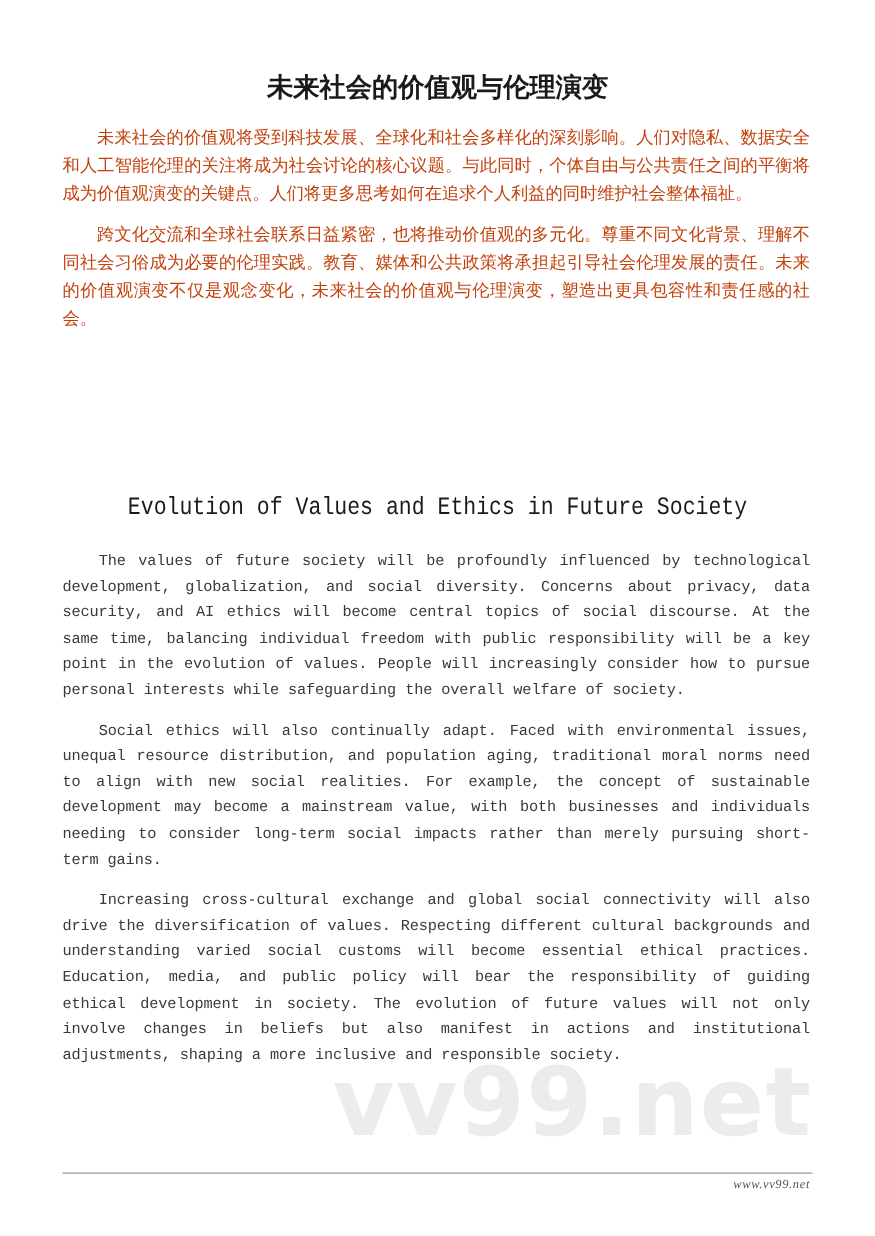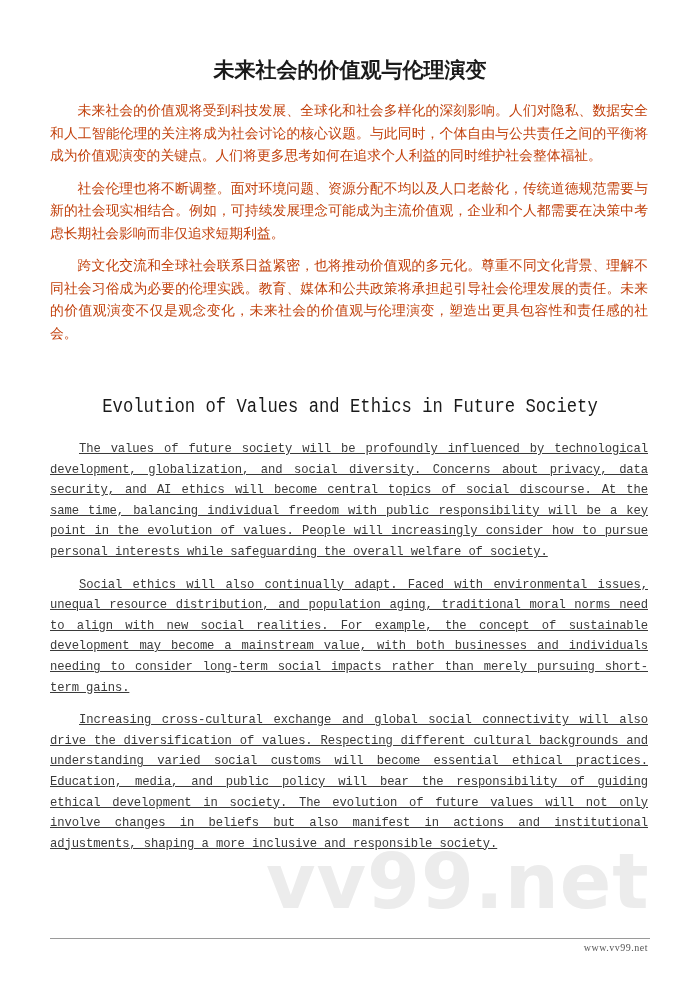--- a/index.html
+++ b/index.html
@@ -19,43 +19,41 @@
     position: absolute; left: 0; top: 394px; width: 700px; text-align: center;
     font-family: "Liberation Mono", monospace; font-size: 20px; line-height: 26px;
     color: #1a1a1a; transform: scaleX(0.86); transform-origin: 350px 0;
     white-space: nowrap;
   }
   .en-body { position: absolute; left: 50px; top: 439px; width: 598px; }
   .en-p {
     margin: 0 0 12px 0; font-family: "Liberation Mono", monospace; font-size: 12.2px;
     line-height: 20.6px; text-indent: 29px; text-align: justify; color: #3a3a3a;
     letter-spacing: -0.1px;
-    text-decoration: underline;
   }
   .watermark {
     position: absolute; left: 266px; top: 842px; width: 360px;
     font-family: "DejaVu Sans", sans-serif; font-weight: bold; font-size: 76px;
     line-height: 80px; color: #ececec; letter-spacing: 1px; white-space: nowrap; text-align: right;
   }
   .footer-line { position: absolute; left: 50px; top: 938px; width: 600px; height: 1px; background: #9a9a9a; }
   .footer-text {
     position: absolute; right: 52px; top: 942px; font-family: "Liberation Serif", serif;
-    font-size: 10px; color: #555; letter-spacing: 0.5px;
+    font-style: italic; font-size: 10px; color: #555; letter-spacing: 0.5px;
   }
 </style>
 </head>
 <body>
 
 <div class="page">
 
   <h1 class="zh-title" style="margin:0;">未来社会的价值观与伦理演变</h1>
 
   <div class="zh-body">
     <p class="zh-p">未来社会的价值观将受到科技发展、全球化和社会多样化的深刻影响。人们对隐私、数据安全和人工智能伦理的关注将成为社会讨论的核心议题。与此同时，个体自由与公共责任之间的平衡将成为价值观演变的关键点。人们将更多思考如何在追求个人利益的同时维护社会整体福祉。</p>
-    <p class="zh-p">社会伦理也将不断调整。面对环境问题、资源分配不均以及人口老龄化，传统道德规范需要与新的社会现实相结合。例如，可持续发展理念可能成为主流价值观，企业和个人都需要在决策中考虑长期社会影响而非仅追求短期利益。</p>
     <p class="zh-p">跨文化交流和全球社会联系日益紧密，也将推动价值观的多元化。尊重不同文化背景、理解不同社会习俗成为必要的伦理实践。教育、媒体和公共政策将承担起引导社会伦理发展的责任。未来的价值观演变不仅是观念变化，未来社会的价值观与伦理演变，塑造出更具包容性和责任感的社会。</p>
   </div>
 
   <h2 class="en-title" style="margin:0;font-weight:normal;">Evolution of Values and Ethics in Future Society</h2>
 
   <div class="en-body">
     <p class="en-p">The values of future society will be profoundly influenced by technological development, globalization, and social diversity. Concerns about privacy, data security, and AI ethics will become central topics of social discourse. At the same time, balancing individual freedom with public responsibility will be a key point in the evolution of values. People will increasingly consider how to pursue personal interests while safeguarding the overall welfare of society.</p>
     <p class="en-p">Social ethics will also continually adapt. Faced with environmental issues, unequal resource distribution, and population aging, traditional moral norms need to align with new social realities. For example, the concept of sustainable development may become a mainstream value, with both businesses and individuals needing to consider long-term social impacts rather than merely pursuing short-term gains.</p>
     <p class="en-p">Increasing cross-cultural exchange and global social connectivity will also drive the diversification of values. Respecting different cultural backgrounds and understanding varied social customs will become essential ethical practices. Education, media, and public policy will bear the responsibility of guiding ethical development in society. The evolution of future values will not only involve changes in beliefs but also manifest in actions and institutional adjustments, shaping a more inclusive and responsible society.</p>
   </div>

